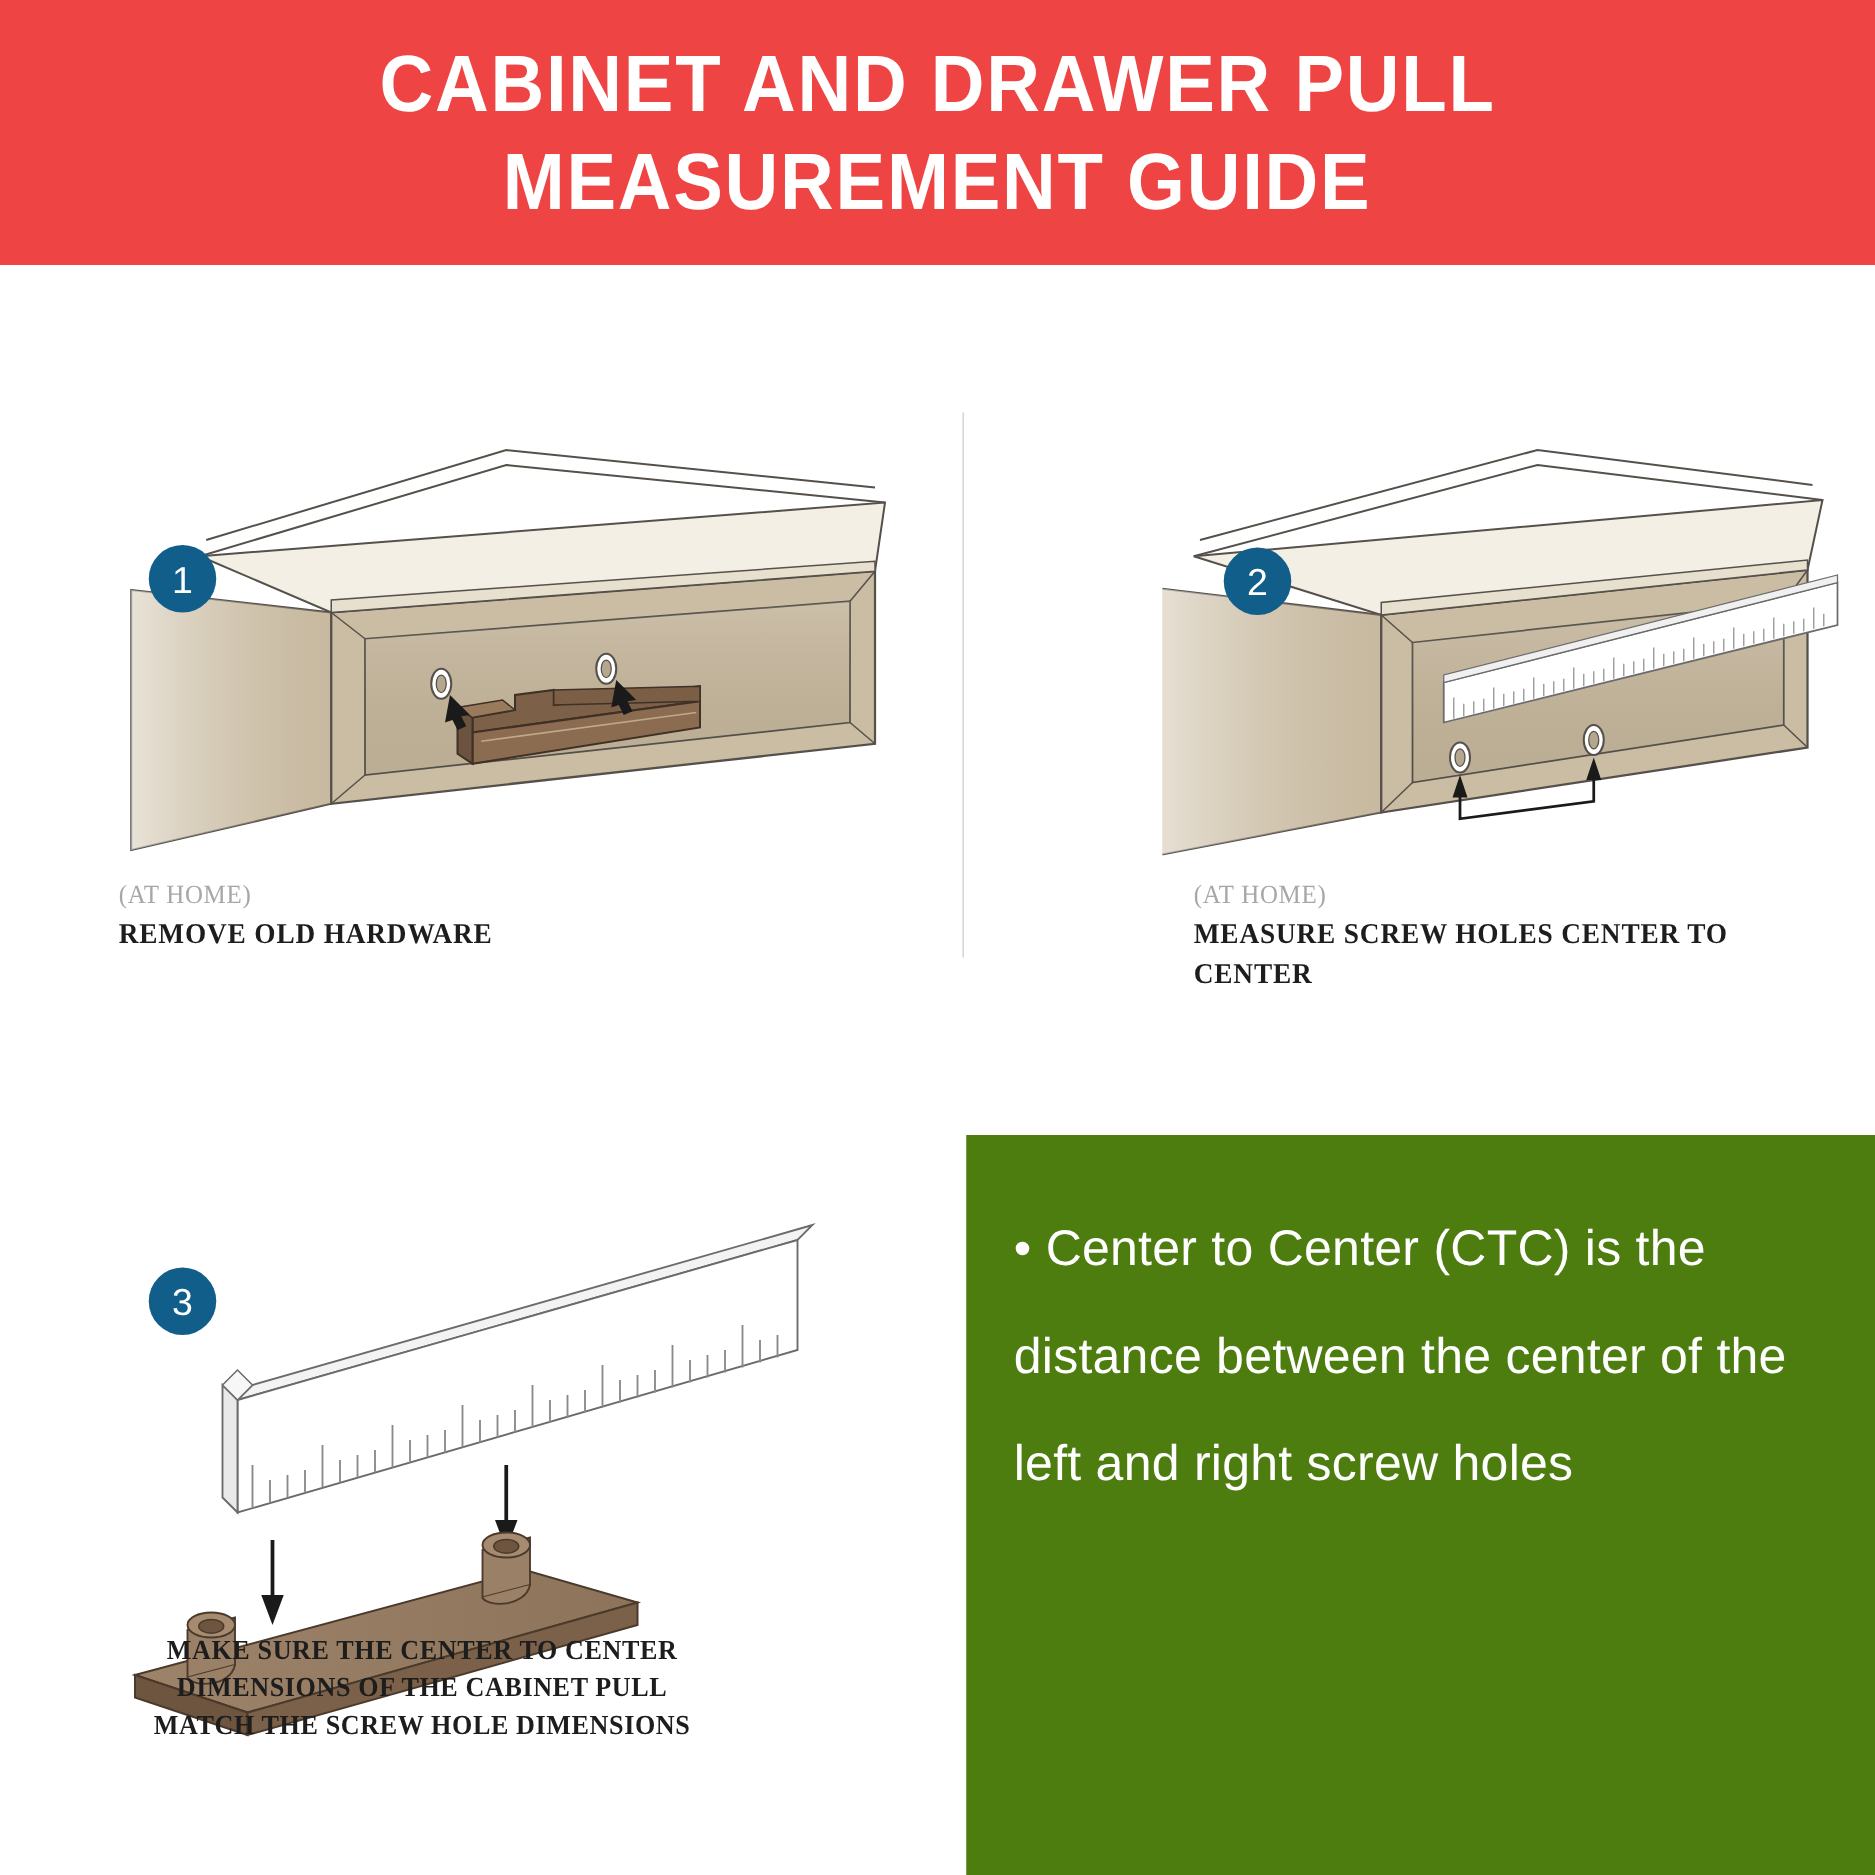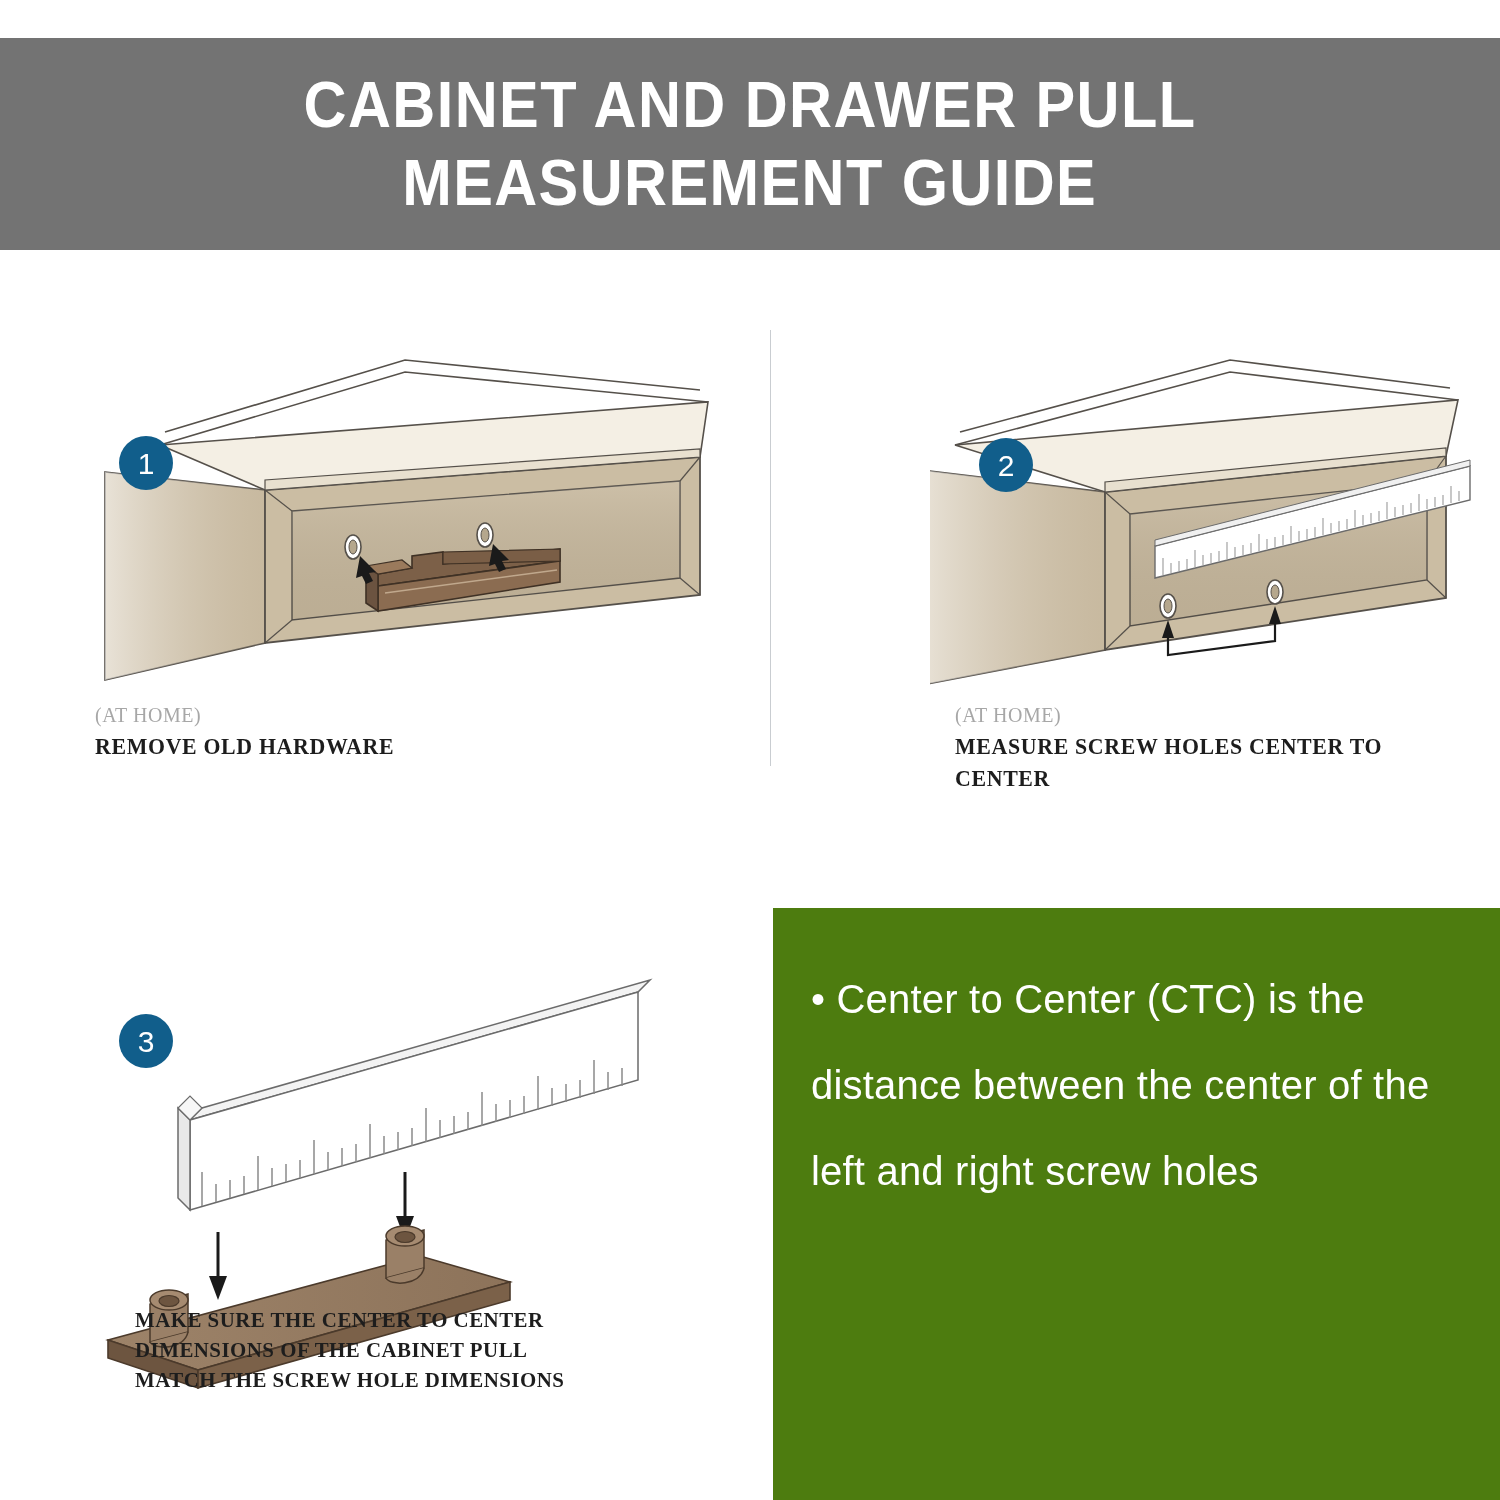--- a/index.html
+++ b/index.html
@@ -15,26 +15,25 @@
     position: relative;
   }
 
   
   .header-band {
     position: absolute;
     left: 0;
     top: 0;
     width: 1500px;
     height: 212px;
-    background: #737373;
+    background: #ef4444;
     display: flex;
     flex-direction: column;
     align-items: center;
     justify-content: center;
-    margin-top: 38px;
   }
   .header-line {
     color: #ffffff;
     font-family: "Liberation Sans", sans-serif;
     font-weight: bold;
     font-size: 64px;
     letter-spacing: 1.5px;
     line-height: 78px;
     text-align: center;
     transform: scaleX(0.93);
@@ -63,21 +62,21 @@
     display: block;
   }
 
   
   .caption {
     position: absolute;
     font-family: Liberation Serif, serif;
   }
   #caption-1 { left: 95px;  top: 700px; }
   #caption-2 { left: 955px; top: 700px; }
-  #caption-3 { left: 135px; top: 1305px; }
+  #caption-3 { left: 123px; top: 1305px; text-align: center; }
 
   .caption-sub {
     color: #a7a7a7;
     font-size: 21px;
     font-weight: normal;
     letter-spacing: 0.6px;
     line-height: 31px;
     transform: scaleX(0.95);
     transform-origin: left center;
   }

